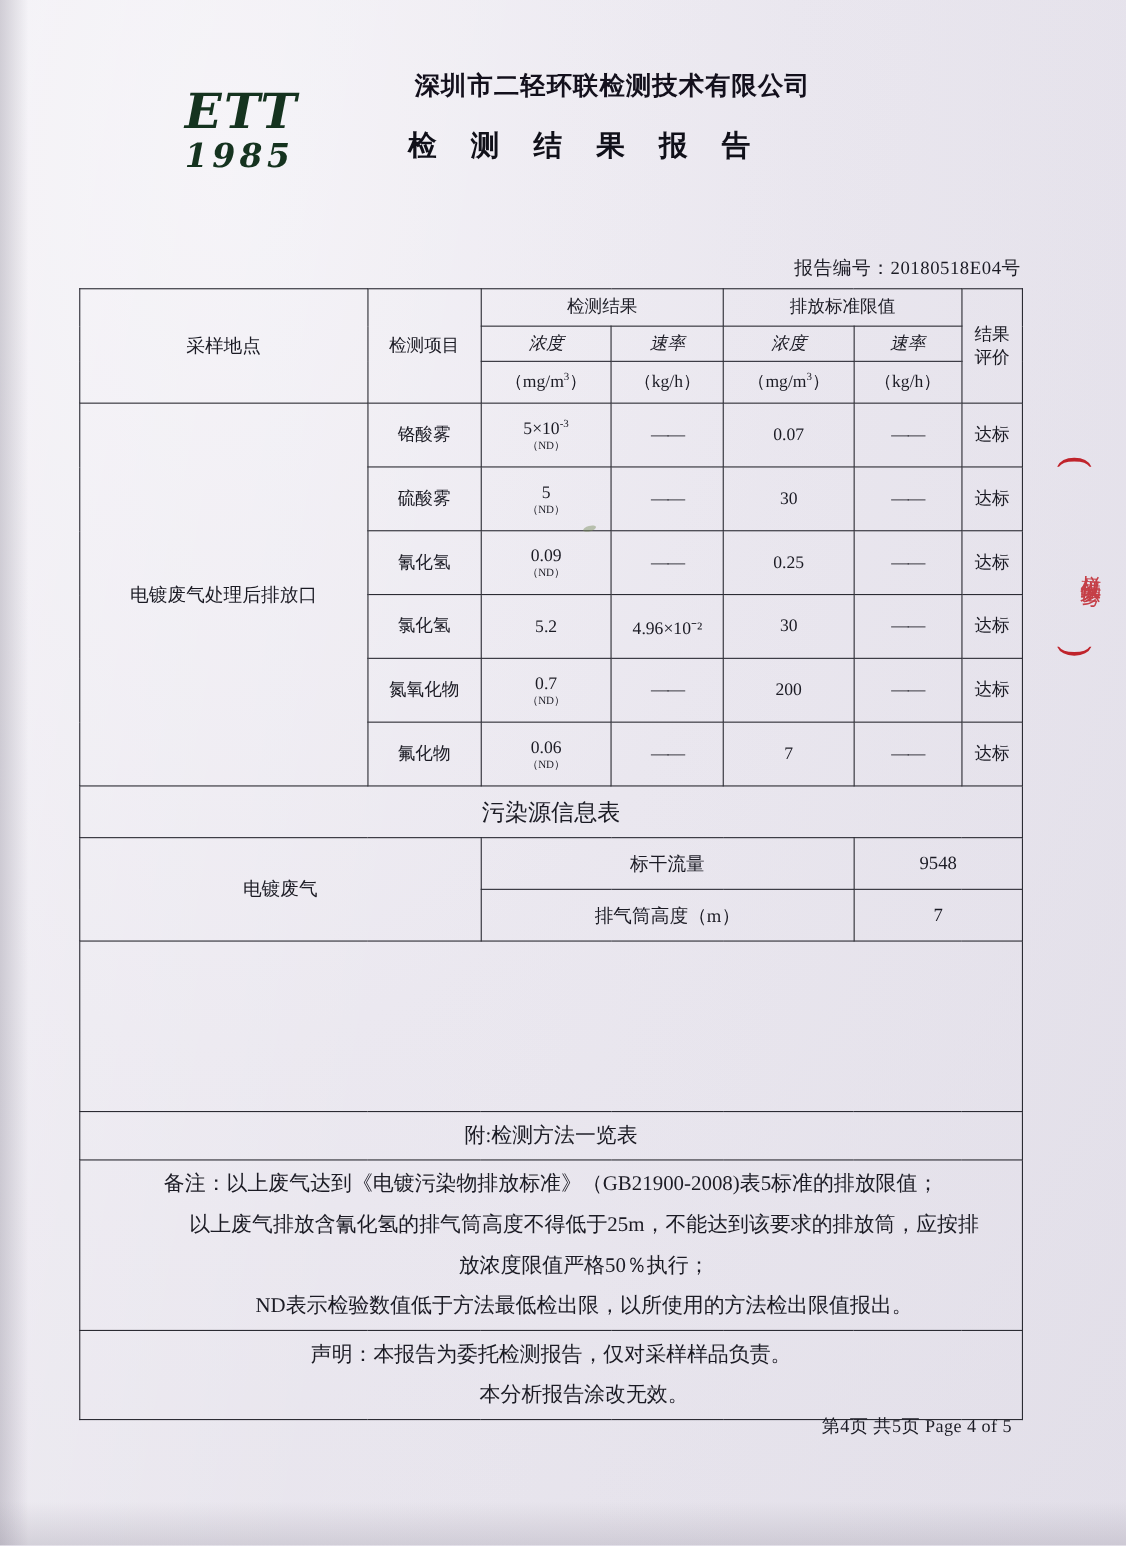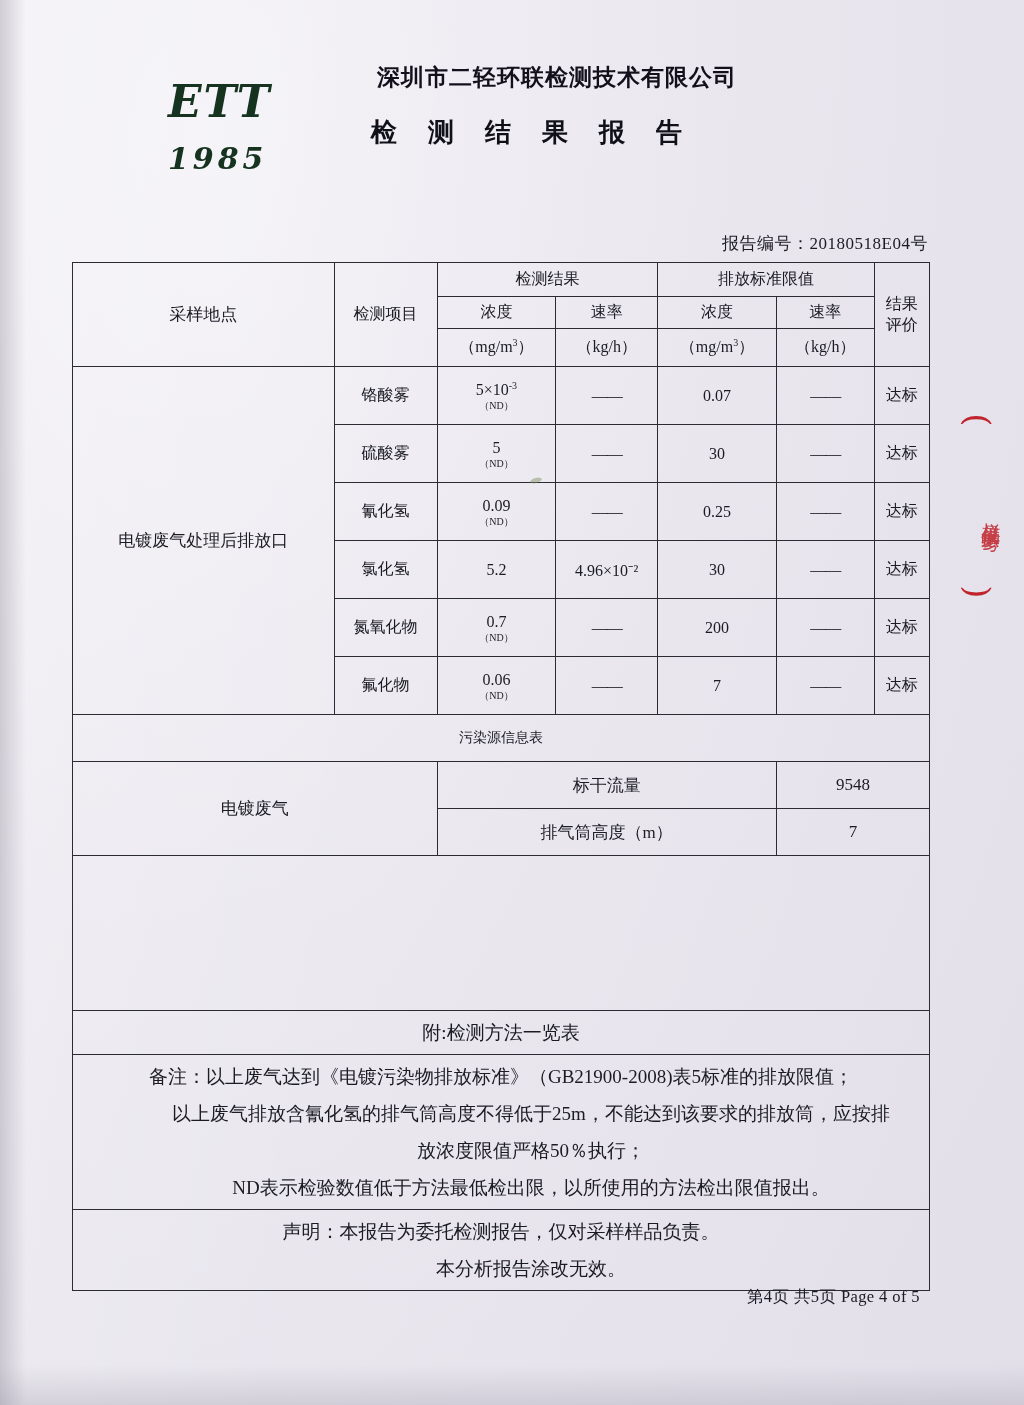--- a/index.html
+++ b/index.html
@@ -50,21 +50,21 @@
     letter-spacing: 2px;
     color: #15331f;
   }
   .logo-year {
     font-family: "DejaVu Serif", serif;
     font-weight: bold;
     font-style: italic;
     font-size: 30px;
     letter-spacing: 4px;
     color: #15331f;
-    margin-top: 20px;
+    margin-top: 4px;
   }
   .company-cn {
     font-family: "DejaVu Sans", sans-serif;
     font-weight: bold;
     font-size: 23px;
     letter-spacing: 1px;
     color: #13101c;
     margin-left: 90px;
   }
   .company-en {
@@ -101,33 +101,33 @@
     font-size: 16px;
   }
   table.main td, table.main th {
     border: 1px solid #2b2b33;
     text-align: center;
     vertical-align: middle;
     font-weight: normal;
     padding: 3px 2px;
   }
   .hdr-group { height: 34px; }
-  .hdr-sub   { height: 32px; }
+  .hdr-sub   { height: 32px; font-style: italic; }
   .hdr-unit  { height: 38px; }
   .site-cell {
     font-size: 17px;
   }
   .data-row td { height: 51px; }
   .val-main { line-height: 1.15; }
   .val-nd { font-size: 10px; line-height: 1.15; }
   .dash { letter-spacing: -1px; }
   sup { font-size: 10px; }
   .section-title td {
     height: 40px;
-    font-size: 14px;
+    font-size: 21px;
     margin-top: 24px;
   }
   .info-row td { height: 40px; font-size: 17px; }
   .blank-row td { height: 148px; border-left: 1px solid #2b2b33; border-right: 1px solid #2b2b33; border-bottom: none; border-top: none;}
   .notes td {
     text-align: left;
     padding: 7px 14px 7px 10px;
     font-size: 19px;
     line-height: 1.95;
     border-top: none;

